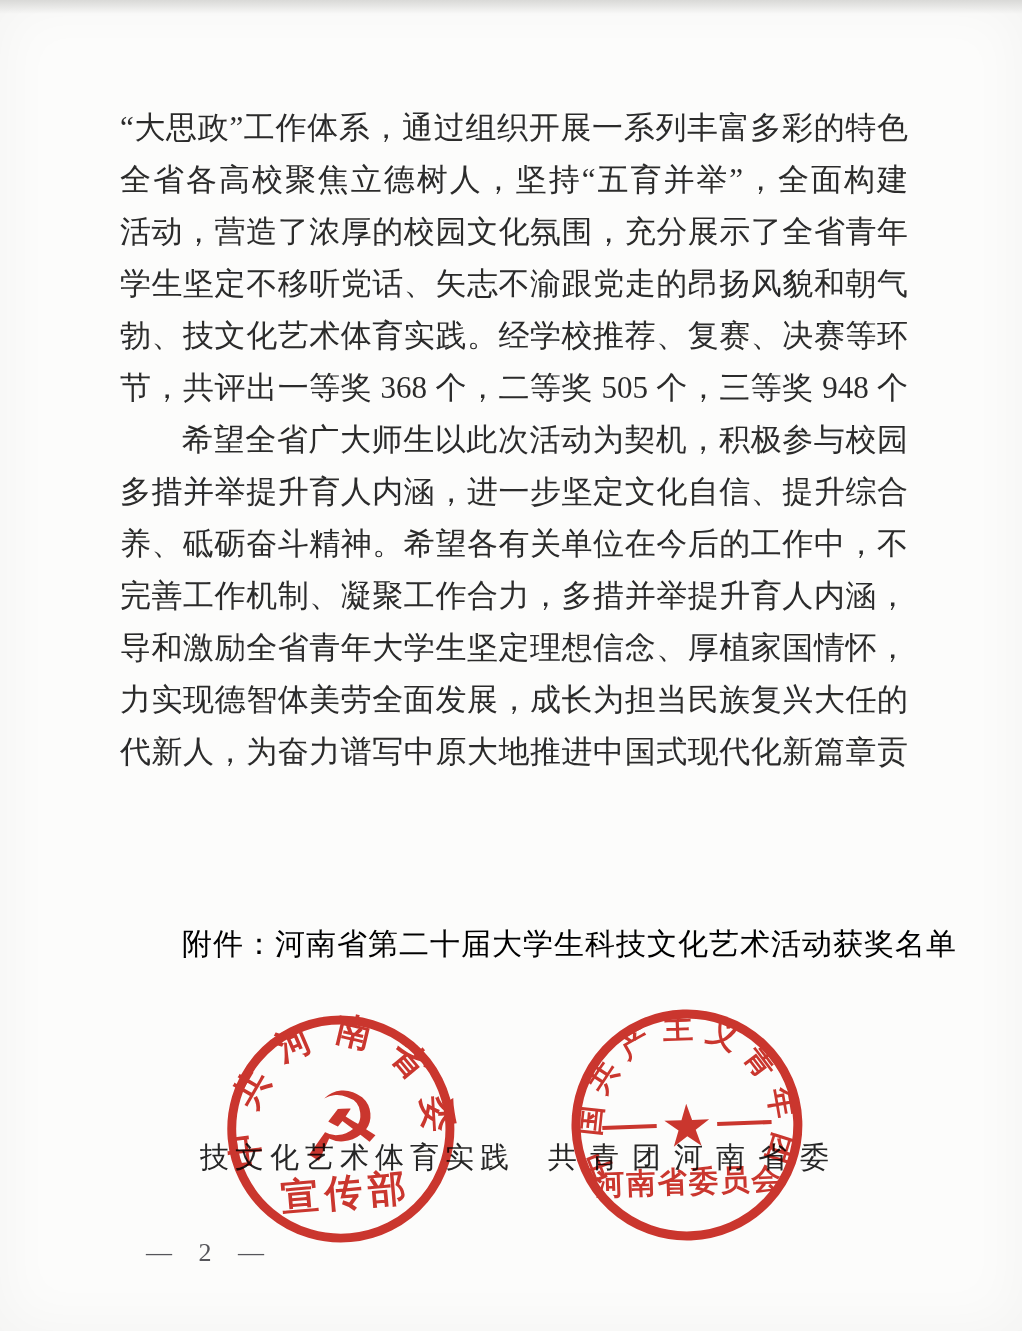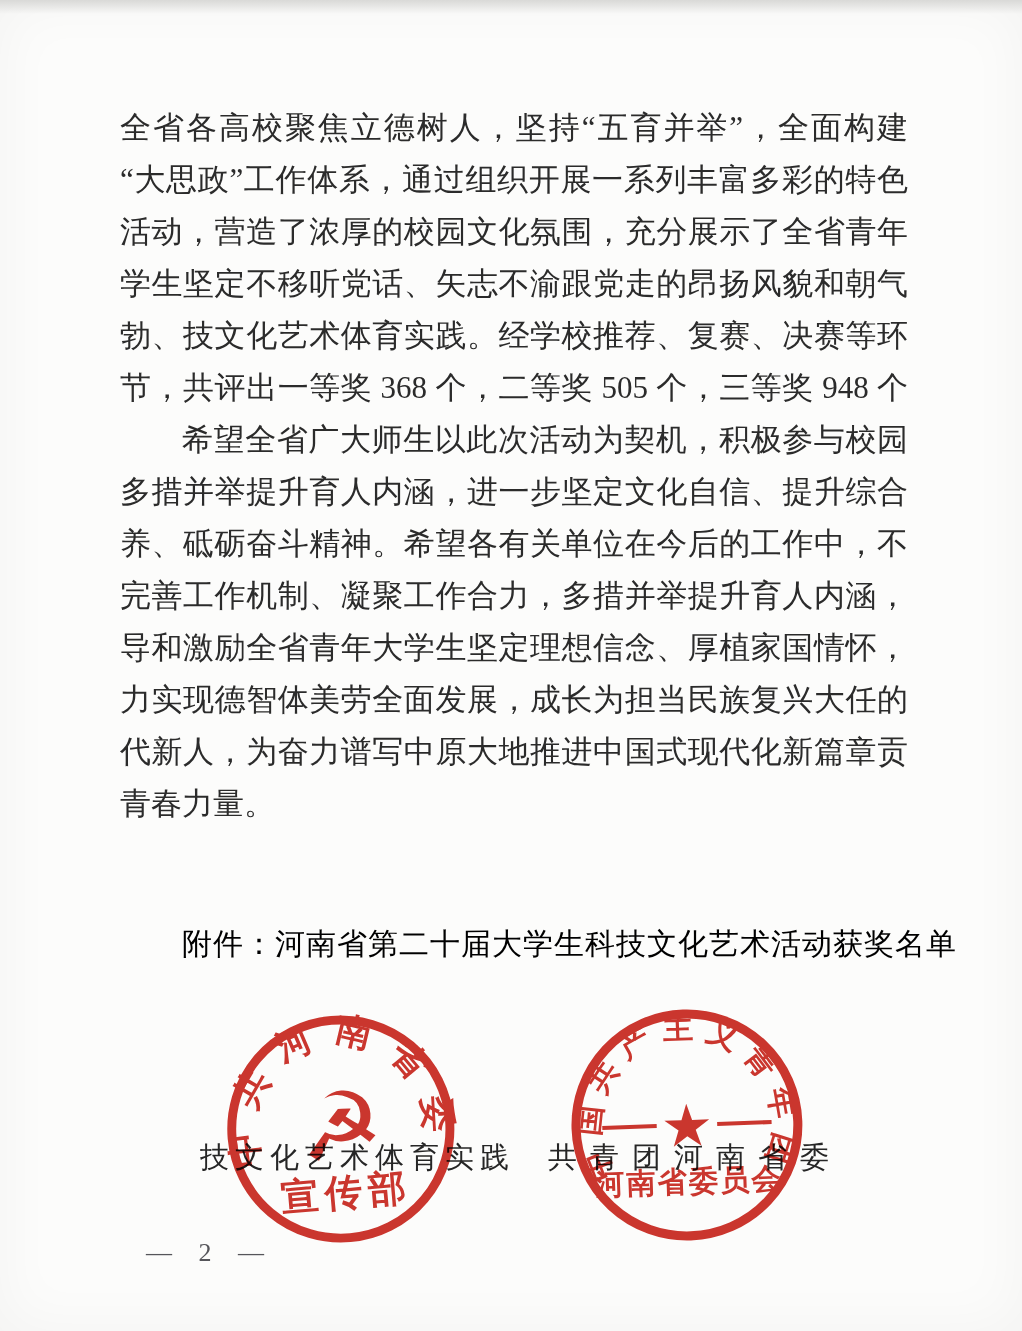--- a/index.html
+++ b/index.html
@@ -85,36 +85,35 @@
     white-space:nowrap;
   }
 </style>
 </head>
 <body>
 
 <div class="page">
 
   <div class="body-text">
       <div class="para">
+        <div class="line">“大思政”工作体系，通过组织开展一系列丰富多彩的特色</div>
         <div class="line">全省各高校聚焦立德树人，坚持“五育并举”，全面构建</div>
-        <div class="line">“大思政”工作体系，通过组织开展一系列丰富多彩的特色</div>
         <div class="line">活动，营造了浓厚的校园文化氛围，充分展示了全省青年大</div>
         <div class="line">学生坚定不移听党话、矢志不渝跟党走的昂扬风貌和朝气蓬</div>
         <div class="line">勃、技文化艺术体育实践。经学校推荐、复赛、决赛等环</div>
         <div class="line">节，共评出一等奖 368 个，二等奖 505 个，三等奖 948 个</div>
       </div>
       <div class="para">
         <div class="line indent">希望全省广大师生以此次活动为契机，积极参与校园科</div>
         <div class="line">多措并举提升育人内涵，进一步坚定文化自信、提升综合素</div>
         <div class="line">养、砥砺奋斗精神。希望各有关单位在今后的工作中，不断</div>
         <div class="line">完善工作机制、凝聚工作合力，多措并举提升育人内涵，引</div>
         <div class="line">导和激励全省青年大学生坚定理想信念、厚植家国情怀，努</div>
         <div class="line">力实现德智体美劳全面发展，成长为担当民族复兴大任的时</div>
         <div class="line">代新人，为奋力谱写中原大地推进中国式现代化新篇章贡献</div>
-        <div class="line last">青春力量。</div>
       </div>
     </div>
 
   <div class="attachment">附件：河南省第二十届大学生科技文化艺术活动获奖名单</div>
 
   <span class="sig sig-left">技文化艺术体育实践</span>
   <span class="sig sig-right">共青团河南省委</span>
 
   <div class="stamp stamp-left" style="color:#c9251c">
     <svg width="238" height="238" viewBox="0 0 240 240" aria-hidden="true">

